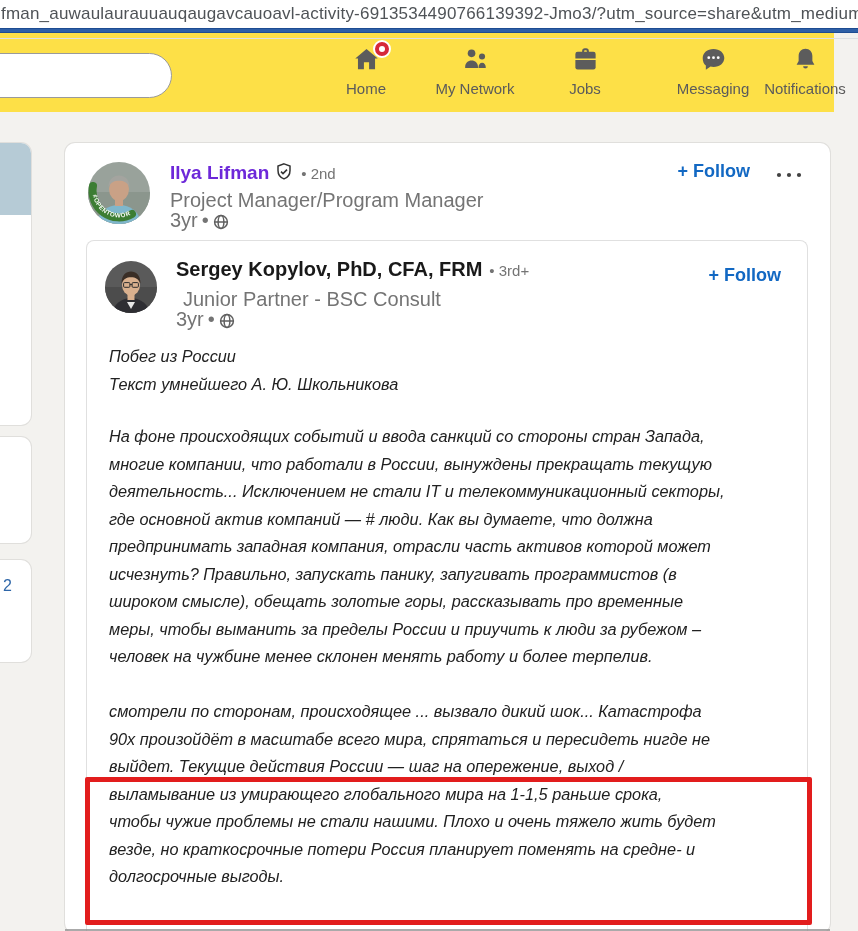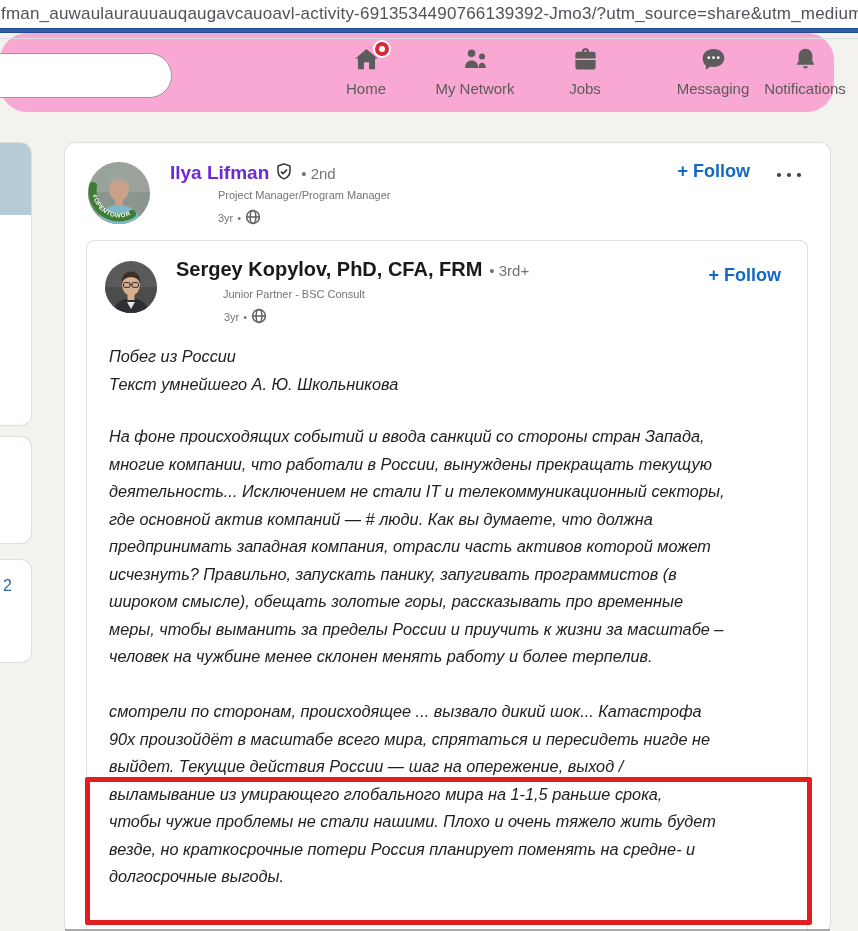--- a/index.html
+++ b/index.html
@@ -7,21 +7,21 @@
   body { font-family:"Liberation Sans", sans-serif; background:#f3f2ef; position:relative; }
   .abs { position:absolute; }
 
   
   .browser-bar { left:0; top:0; width:858px; height:28px; background:#ffffff; overflow:hidden; }
   .url-text { position:absolute; left:-3px; top:4px; font-size:17px; color:#4f5357; white-space:nowrap; letter-spacing:.2px; }
   .blue-line { left:0; top:28px; width:858px; height:5px; background:#2e5fa6; border-top:1px solid #1d4c92; border-bottom:1px solid #1d4c92; }
   .chrome-hairline { left:0; top:38px; width:858px; height:1px; background:#dcdfe3; }
 
   
-  .navbar { left:0; top:33px; width:834px; height:79px; background:#f9a8d4;border-radius:27px; }
+  .navbar { left:0; top:33px; width:834px; height:79px; background:#fde047; }
   .search-pill { position:absolute; left:-36px; top:20px; width:208px; height:45px; border:1px solid #9a9a9a; border-radius:23px; background:#fff; }
   .nav-item { position:absolute; top:13px; width:110px; height:58px; text-align:center; cursor:pointer; }
   .nav-item svg { display:inline-block; }
   .nav-label { display:block; margin-top:3px; font-size:15px; color:#5b5b5b; }
   .nav-home { left:311px; } .nav-mynet { left:420px; } .nav-jobs { left:530px; } .nav-msg { left:658px; } .nav-notif { left:750px; }
   .home-badge { position:absolute; left:62px; top:-6px; width:18px; height:18px; border-radius:50%; background:#d62839; border:2px solid #fff; }
   .home-badge::after { content:""; position:absolute; left:4px; top:4px; width:6px; height:6px; border-radius:50%; background:#fff; }
 
   
   .side-card { background:#fff; border-radius:10px; box-shadow:0 0 0 1px rgba(0,0,0,.08); }
@@ -32,34 +32,34 @@
   .side-count { position:absolute; left:63px; top:17px; font-size:16px; color:#2e66a8; }
 
   
   .main-card { left:65px; top:143px; width:765px; height:790px; background:#fff; border-radius:10px; box-shadow:0 0 0 1px rgba(0,0,0,.08); }
   .avatar { position:absolute; border-radius:50%; }
   .av-ilya { left:23px; top:19px; width:62px; height:62px; }
   .name-row { position:absolute; left:105px; top:19px; height:24px; white-space:nowrap; }
   .name { font-size:19px; font-weight:bold; color:#6d28d9; }
   .degree { font-size:15px; color:#747474; margin-left:7px; }
   .v-badge { vertical-align:-3px; margin-left:5px; }
-  .sub-line { position:absolute; left:105px; font-size:11px; color:#747474; white-space:nowrap;margin-left:48px; }
+  .sub-line { position:absolute; left:105px; font-size:20px; color:#747474; white-space:nowrap; }
   .headline1 { top:46px; } .meta1 { top:66px; }
   .meta-bullet { margin:0 4px; color:#747474; }
   .globe { vertical-align:-3px; }
   .follow-btn { position:absolute; font-size:18px; font-weight:bold; color:#1268c3; white-space:nowrap; cursor:pointer;text-align:center; }
   .follow-main { right:80px; top:18px; }
   .ellipsis-btn { position:absolute; left:710px; top:22px; cursor:pointer; }
 
   
   .embedded-card { position:absolute; left:21px; top:97px; width:722px; height:700px; border:1px solid #e0e0e0; border-bottom:none; border-radius:8px 8px 0 0; background:#fff; }
   .av-sergey { left:18px; top:20px; width:52px; height:52px; }
   .s-name-row { position:absolute; left:89px; top:17px; white-space:nowrap; }
   .s-name { font-size:20px; font-weight:bold; color:#191919;margin-top:16px; }
-  .s-headline { top:47px; left:88px; } .s-meta { top:67px; left:89px; }
+  .s-headline { top:47px; left:96px; } .s-meta { top:67px; left:89px; }
   .follow-embed { right:26px; top:24px; }
 
   .para { position:absolute; left:22px; width:682px; }
   .pp1 { top:102px; } .pp2 { top:182px; } .pp3 { top:457px; }
   .pl { font-size:16.3px; line-height:27.5px; color:#212121; white-space:nowrap;font-style:italic; }
 
   
   .red-box { left:85px; top:777px; width:727px; height:148px; border:5px solid #e21d1d; border-radius:2px; z-index:50; pointer-events:none; }
   .bottom-edge { left:65px; top:929px; width:765px; height:2px; background:#8e8e8e; opacity:.75; }
 
@@ -232,21 +232,21 @@
       <div class="pl">Текст умнейшего А. Ю. Школьникова</div>
     </div>
     <div class="para pp2">
       <div class="pl">На фоне происходящих событий и ввода санкций со стороны стран Запада,</div>
       <div class="pl">многие компании, что работали в России, вынуждены прекращать текущую</div>
       <div class="pl">деятельность... Исключением не стали IT и телекоммуникационный секторы,</div>
       <div class="pl">где основной актив компаний — # люди. Как вы думаете, что должна</div>
       <div class="pl">предпринимать западная компания, отрасли часть активов которой может</div>
       <div class="pl">исчезнуть? Правильно, запускать панику, запугивать программистов (в</div>
       <div class="pl">широком смысле), обещать золотые горы, рассказывать про временные</div>
-      <div class="pl">меры, чтобы выманить за пределы России и приучить к жизни за масштабе –</div>
+      <div class="pl">меры, чтобы выманить за пределы России и приучить к люди за рубежом –</div>
       <div class="pl">человек на чужбине менее склонен менять работу и более терпелив.</div>
     </div>
     <div class="para pp3">
       <div class="pl">смотрели по сторонам, происходящее ... вызвало дикий шок... Катастрофа</div>
       <div class="pl">90х произойдёт в масштабе всего мира, спрятаться и пересидеть нигде не</div>
       <div class="pl">выйдет. Текущие действия России — шаг на опережение, выход /</div>
       <div class="pl">выламывание из умирающего глобального мира на 1-1,5 раньше срока,</div>
       <div class="pl">чтобы чужие проблемы не стали нашими. Плохо и очень тяжело жить будет</div>
       <div class="pl">везде, но краткосрочные потери Россия планирует поменять на средне- и</div>
       <div class="pl">долгосрочные выгоды.</div>

